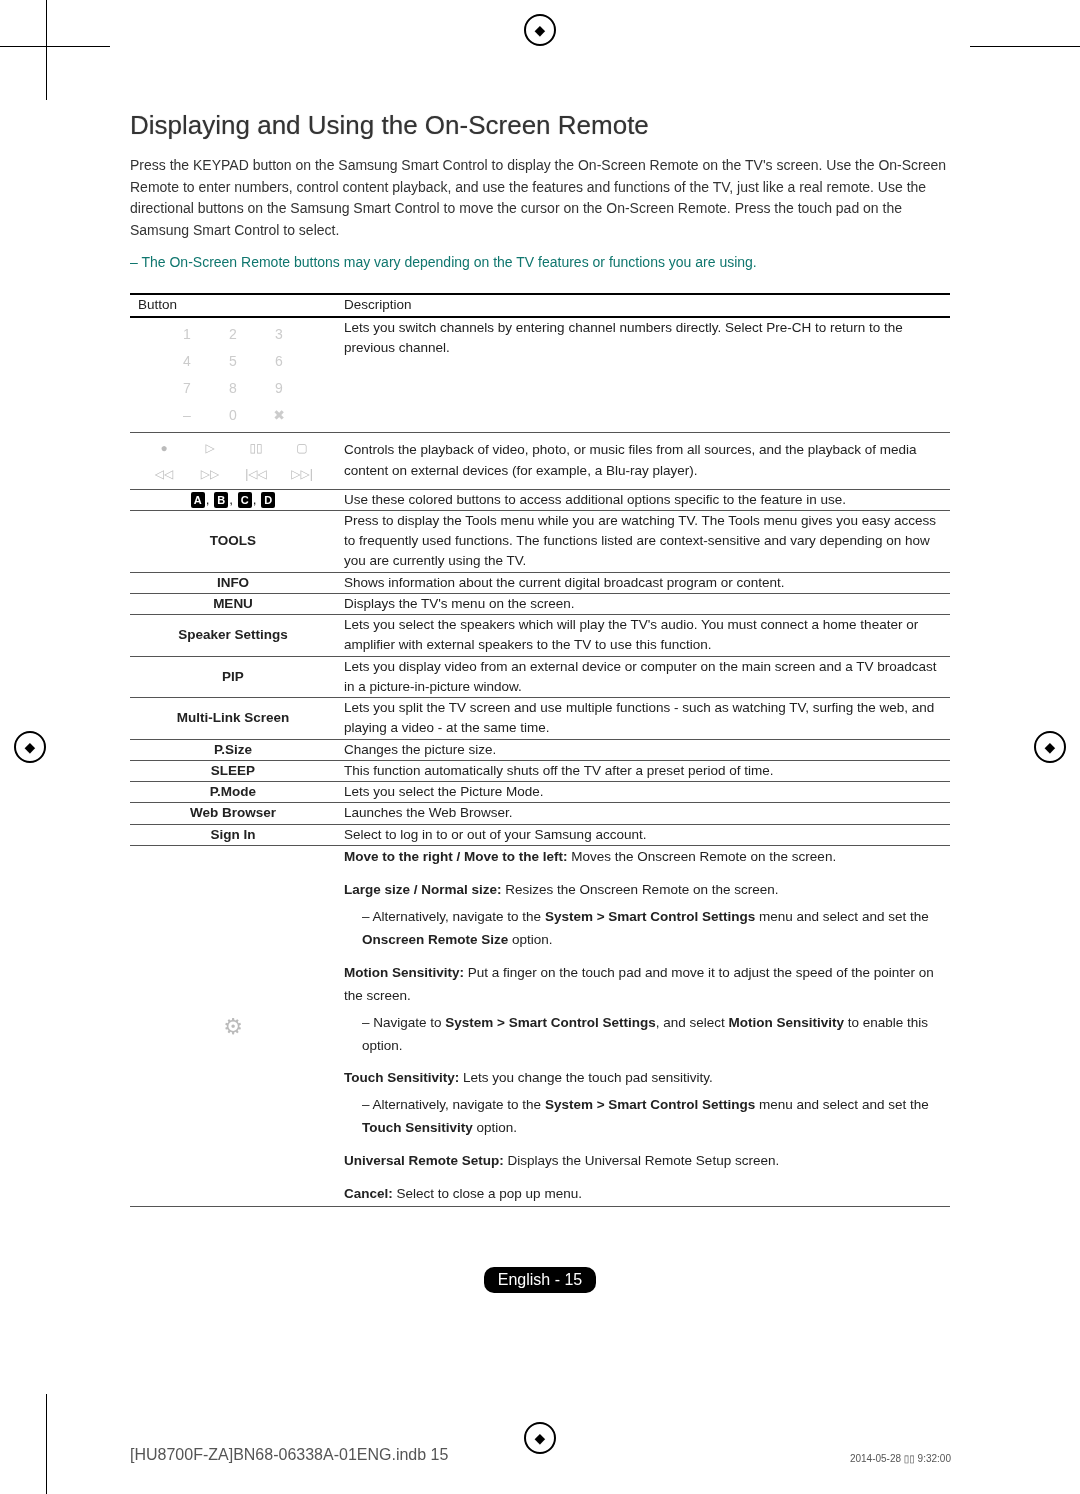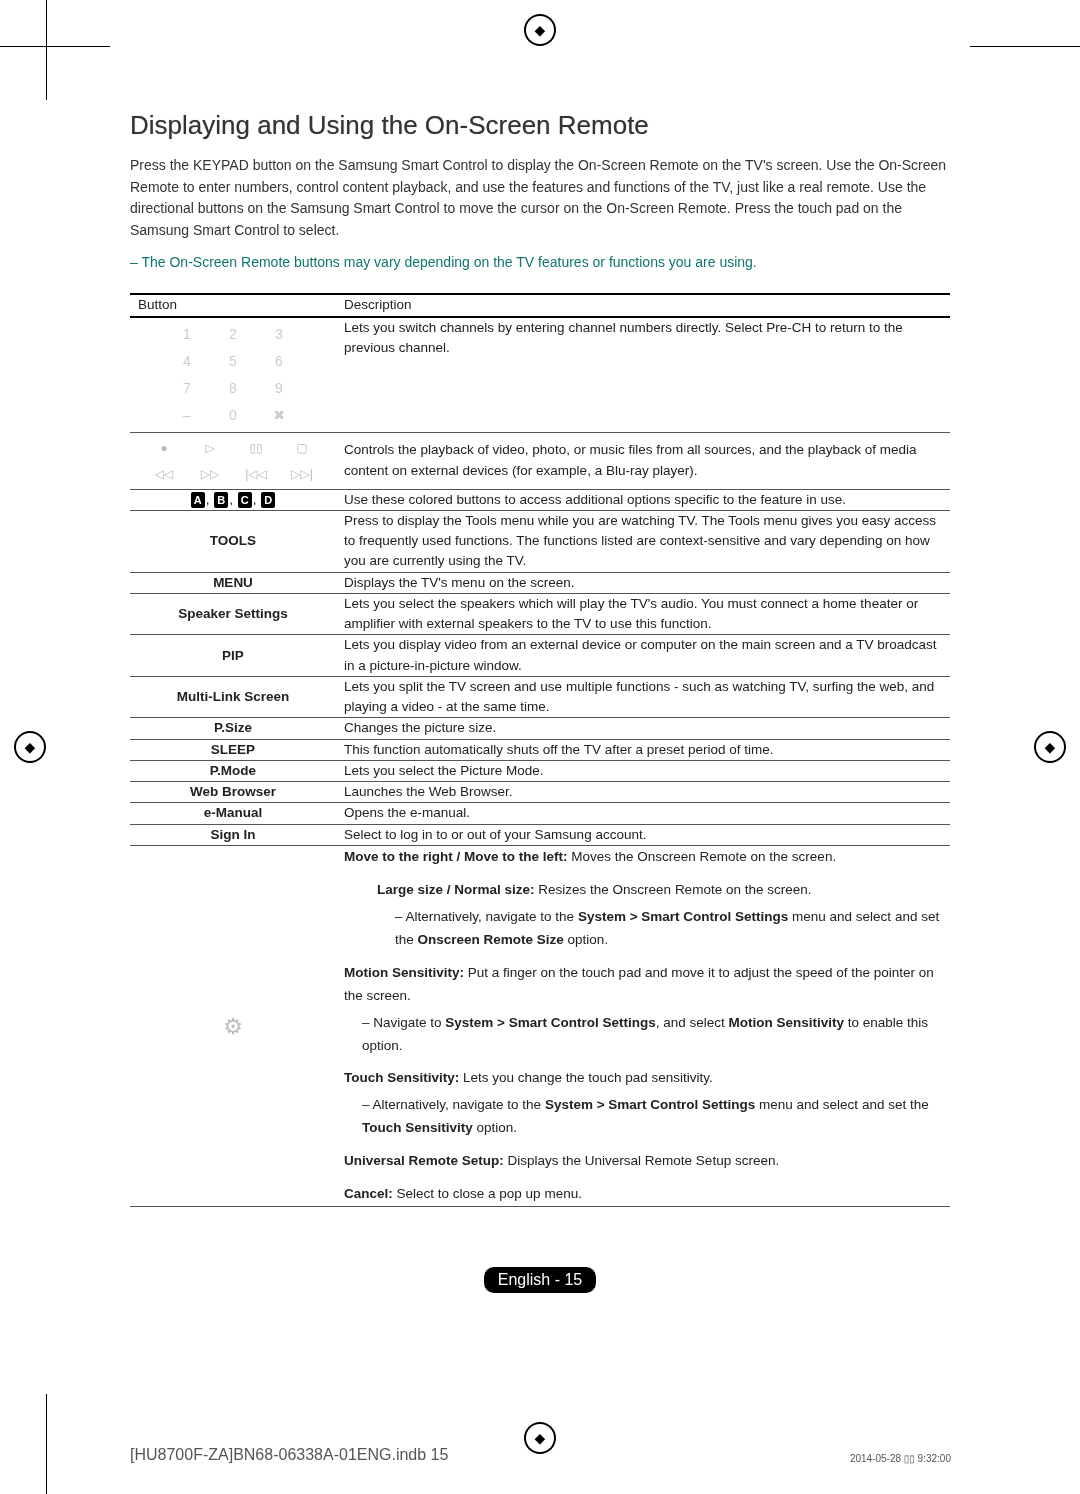--- a/index.html
+++ b/index.html
@@ -166,20 +166,24 @@
           </span>
         </td>
         <td>Use these colored buttons to access additional options specific to the feature in use.</td>
       </tr>
 
       <tr>
         <td class="btncol"><b>TOOLS</b></td>
         <td>Press to display the Tools menu while you are watching TV. The Tools menu gives you easy access to frequently used functions. The functions listed are context-sensitive and vary depending on how you are currently using the TV.</td>
       </tr>
       <tr>
+        <td class="btncol"><b>INFO</b></td>
+        <td>Shows information about the current digital broadcast program or content.</td>
+      </tr>
+      <tr>
         <td class="btncol"><b>MENU</b></td>
         <td>Displays the TV's menu on the screen.</td>
       </tr>
       <tr>
         <td class="btncol"><b>Speaker Settings</b></td>
         <td>Lets you select the speakers which will play the TV's audio. You must connect a home theater or amplifier with external speakers to the TV to use this function.</td>
       </tr>
       <tr>
         <td class="btncol"><b>PIP</b></td>
         <td>Lets you display video from an external device or computer on the main screen and a TV broadcast in a picture-in-picture window.</td>
@@ -196,39 +200,35 @@
         <td class="btncol"><b>SLEEP</b></td>
         <td>This function automatically shuts off the TV after a preset period of time.</td>
       </tr>
       <tr>
         <td class="btncol"><b>P.Mode</b></td>
         <td>Lets you select the Picture Mode.</td>
       </tr>
       <tr>
         <td class="btncol"><b>Web Browser</b></td>
         <td>Launches the Web Browser.</td>
-      </tr>
-      <tr>
-        <td class="btncol"><b>e-Manual</b></td>
-        <td>Opens the e-manual.</td>
       </tr>
       <tr>
         <td class="btncol"><b>Sign In</b></td>
         <td>Select to log in to or out of your Samsung account.</td>
       </tr>
 
       <tr class="desc-vert">
         <td class="btncol" style="vertical-align:middle;">
           <span class="gear">⚙</span>
         </td>
         <td class="settings-desc">
           <div>
             <b>Move to the right / Move to the left:</b><span> Moves the Onscreen Remote on the screen.</span>
           </div>
-          <div style="margin-top:10px;margin-left:33px;">
+          <div style="margin-top:10px;">
             <b>Large size / Normal size:</b><span> Resizes the Onscreen Remote on the screen.</span>
             <span class="sub">
               <span>– Alternatively, navigate to the </span><b>System &gt; Smart Control Settings</b><span> menu and select and set the </span><b>Onscreen Remote Size</b><span> option.</span>
             </span>
           </div>
           <div>
             <b>Motion Sensitivity:</b><span> Put a finger on the touch pad and move it to adjust the speed of the pointer on the screen.</span>
             <span class="sub">
               <span>– Navigate to </span><b>System &gt; Smart Control Settings</b><span>, and select </span><b>Motion Sensitivity</b><span> to enable this option.</span>
             </span>

